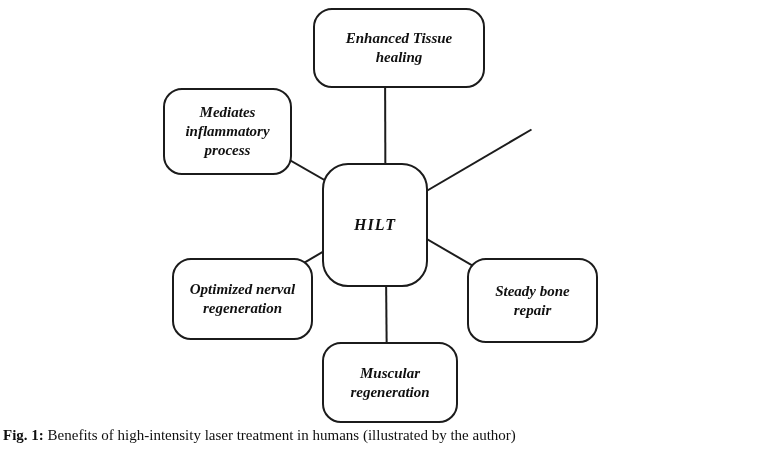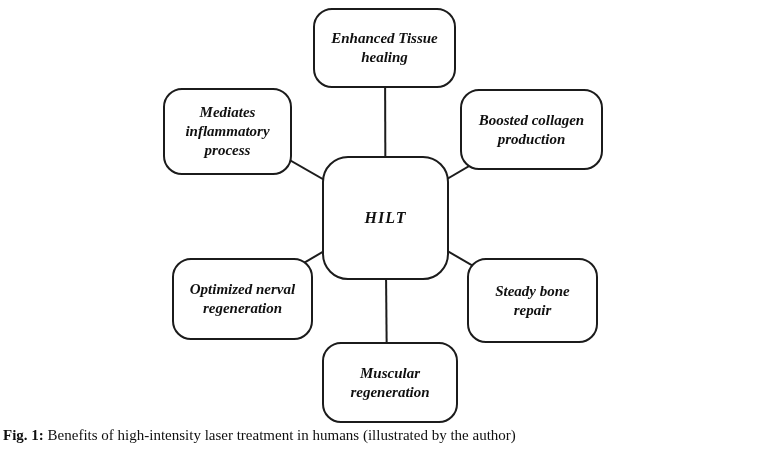--- a/index.html
+++ b/index.html
@@ -36,24 +36,24 @@
     align-items: center;
     justify-content: center;
     text-align: center;
     font-style: italic;
     font-weight: bold;
     font-size: 15px;
     line-height: 1.25;
     color: #101010;
     padding: 5px 8px;
   }
-  .node-top         { left: 313px; top: 8px;   width: 143px; height: 80px; }
+  .node-top         { left: 313px; top: 8px;   width: 172px; height: 80px; }
   .node-upper-left  { left: 163px; top: 88px;  width: 129px; height: 87px; }
   .node-upper-right { left: 460px; top: 89px;  width: 143px; height: 81px; }
-  .node-center      { left: 322px; top: 156px; width: 127px; height: 124px;
+  .node-center      { left: 322px; top: 163px; width: 106px; height: 124px;
                       border-radius: 26px; font-size: 16px; letter-spacing: 1px; }
   .node-lower-left  { left: 172px; top: 258px; width: 141px; height: 82px; }
   .node-lower-right { left: 467px; top: 258px; width: 131px; height: 85px; }
   .node-bottom      { left: 322px; top: 342px; width: 136px; height: 81px; }
   .caption {
     position: absolute;
     left: 3px;
     top: 427px;
     margin: 0;
     font-size: 15px;
@@ -79,23 +79,20 @@
   </svg>
 
   <div class="node node-top">
     <span>Enhanced Tissue healing</span>
   </div>
 
   <div class="node node-upper-left">
     <span>Mediates inflammatory process</span>
   </div>
 
-  <div class="node node-upper-right">
-    <span>Boosted collagen production</span>
-  </div>
 
   <div class="node node-center">
     <span>HILT</span>
   </div>
 
   <div class="node node-lower-right">
     <span>Steady bone repair</span>
   </div>
 
   <div class="node node-lower-left">

